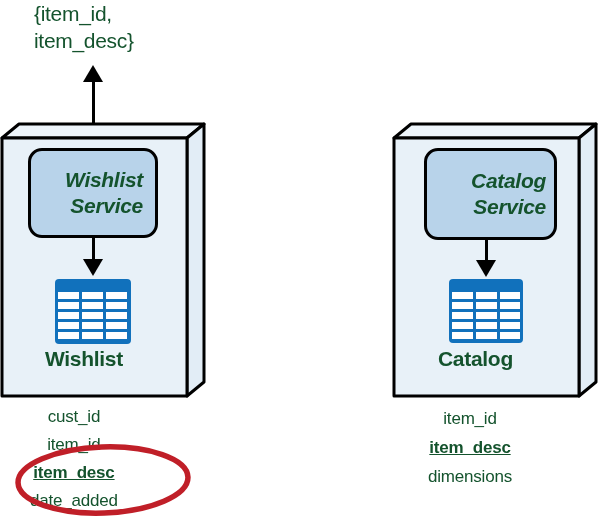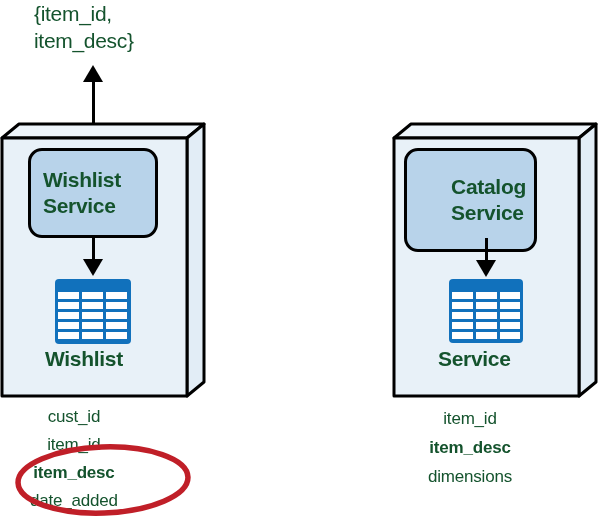--- a/index.html
+++ b/index.html
@@ -19,38 +19,38 @@
   .tri.up   { border-bottom:17px solid #000; }
   .tri.down { border-top:17px solid #000; }
 
   
   .box-svg { position:absolute; }
 
   
   .service { position:absolute; background:#b8d3ea; border:3.5px solid #000;
     border-radius:14px; box-sizing:border-box;
     display:flex; align-items:center; justify-content:center;
-    text-align:left; font-weight:bold; font-size:21px; line-height:26px;
-    letter-spacing:-0.3px; padding:0 12px; }
+    text-align:right; font-weight:bold; font-size:21px; line-height:26px;
+    letter-spacing:-0.3px; padding:0 12px;font-style:italic; }
 
   
   .table-icon { position:absolute; background:#1171bc; border-radius:4px; }
   .table-icon .cells { position:absolute; left:3px; right:3px; top:13px; bottom:4px;
     background-color:#ffffff;
     background-image:
       repeating-linear-gradient(90deg,  rgba(0,0,0,0) 0px, rgba(0,0,0,0) 21px, #1171bc 21px, #1171bc 24px),
       repeating-linear-gradient(180deg, rgba(0,0,0,0) 0px, rgba(0,0,0,0) 7px,  #1171bc 7px,  #1171bc 10px);
   }
 
   .tbl-label { position:absolute; font-weight:bold; font-size:21px;
     letter-spacing:-0.3px; }
 
   
   .fields { position:absolute; font-size:17px; line-height:28px; letter-spacing:-0.2px;text-align:center; }
-  .fields .bold { font-weight:bold; }
+  .fields .bold { font-weight:bold;text-decoration:underline; }
 
   .circle-svg { position:absolute; left:14px; top:443px; pointer-events:none; }
 </style>
 </head>
 <body>
 
 <div class="canvas">
 
   <div class="annotation">
     <div>{item_id,</div>
@@ -68,39 +68,39 @@
 
   <svg class="box-svg" style="left:392px; top:120px;" width="207" height="278" viewBox="0 0 207 278">
     <polygon points="2,18 19,4 204,4 187,18" fill="#eef5fb" stroke="#000" stroke-width="3" stroke-linejoin="round"></polygon>
     <polygon points="187,18 204,4 204,262 187,276" fill="#e2edf6" stroke="#000" stroke-width="3" stroke-linejoin="round"></polygon>
     <rect x="2" y="18" width="185" height="258" fill="#e8f1f8" stroke="#000" stroke-width="3" stroke-linejoin="round"></rect>
   </svg>
 
   <div class="service" style="left:28px; top:148px; width:130px; height:90px;">
     <span>Wishlist Service</span>
   </div>
-  <div class="service" style="left:404px; top:148px; width:133px; height:104px;padding-left:48px;">
+  <div class="service" style="left:424px; top:148px; width:133px; height:92px;padding-left:48px;">
     <span>Catalog Service</span>
   </div>
 
   <div class="vline" style="left:92px; top:236px; height:25px;"></div>
   <div class="tri down" style="left:83px; top:259px;"></div>
 
   <div class="vline" style="left:485px; top:238px; height:23px;"></div>
   <div class="tri down" style="left:476px; top:260px;"></div>
 
   <div class="table-icon" style="left:55px; top:279px; width:76px; height:65px;">
     <div class="cells"></div>
   </div>
   <div class="tbl-label" style="left:45px; top:347px; width:96px;">Wishlist</div>
 
   <div class="table-icon" style="left:449px; top:279px; width:74px; height:64px;">
     <div class="cells"></div>
   </div>
-  <div class="tbl-label" style="left:438px; top:347px; width:96px;">Service</div>
+  <div class="tbl-label" style="left:438px; top:347px; width:96px;">Catalog</div>
 
   <div class="fields" style="left:30px; top:403px;">
     <div>cust_id</div>
     <div>item_id</div>
     <div class="bold">item_desc</div>
     <div>date_added</div>
   </div>
 
   <div class="fields" style="left:428px; top:404px; line-height:29px;">
     <div>item_id</div>

